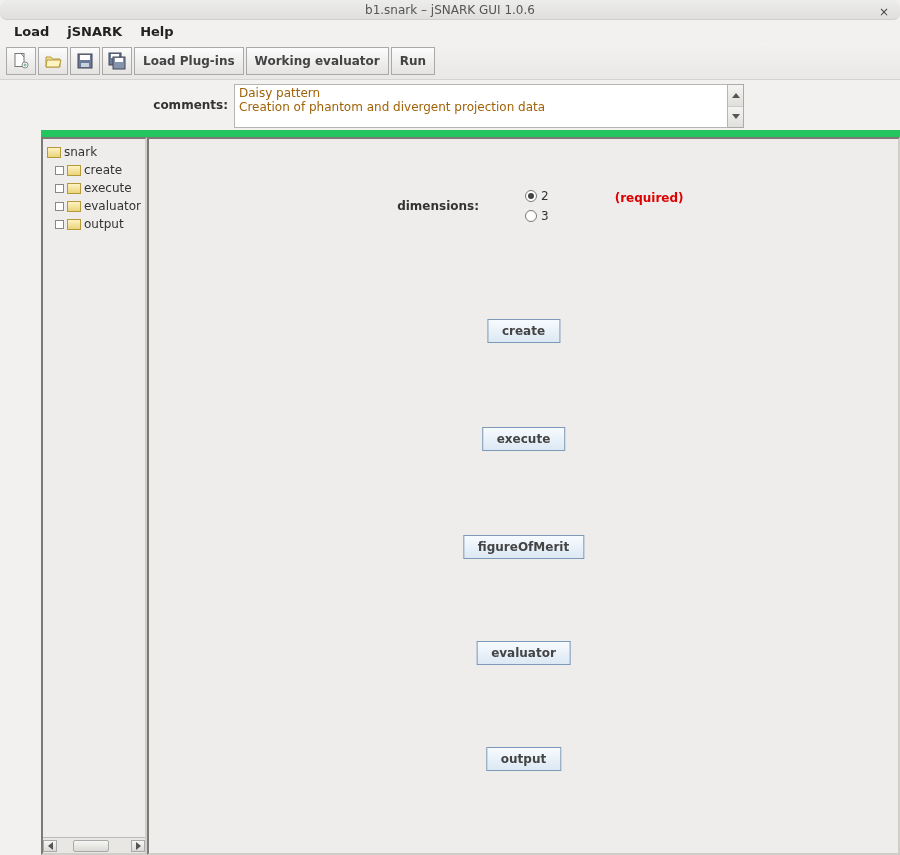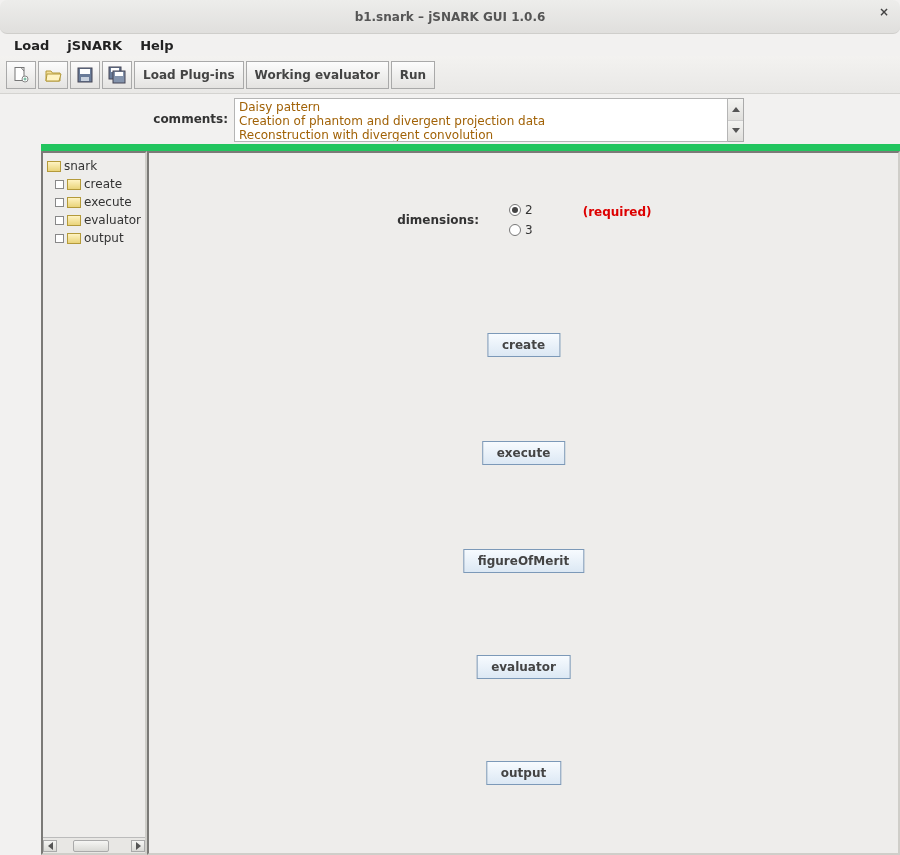--- a/index.html
+++ b/index.html
@@ -14,29 +14,29 @@
     overflow: hidden;
   }
   .window {
     width: 900px;
     height: 855px;
     display: flex;
     flex-direction: column;
     background: #f2f1f0;
   }
   .titlebar {
-    height: 34px;
+    height: 20px;
     background: linear-gradient(#ededeb, #e0dfdd);
     border-bottom: 1px solid #cfcecb;
     display: flex;
     align-items: center;
     justify-content: center;
     position: relative;
     color: #666;
-    font-weight: bold;
+    font-weight: normal;
     border-radius: 7px;
   }
   .titlebar .title { font-size: 12px; color:#555;}
   .titlebar .close {
     position: absolute;
     right: 8px;
     top: 4px;
     width: 16px; height:16px;
     cursor: pointer;
     color:#444;
@@ -187,21 +187,21 @@
   .content-panel {
     flex:1;
     border: 2px inset #cfcec9;
     background:#eeedeb;
     position:relative;
     overflow:hidden;
   }
   .dim-row{
     position:absolute;left:0;right:0;top:50px;
     display:flex;align-items:center;
-    gap:30px;
+    gap:46px;
   }
   .dim-label{ width:330px;text-align:right;font-weight:bold;color:#333;}
   .radio-col{display:flex;flex-direction:column;gap:6px;}
   .radio-item{display:flex;align-items:center;gap:4px;cursor:pointer;}
   .radio{width:12px;height:12px;border:1px solid #777;border-radius:50%;background:#fff;position:relative;}
   .radio.sel::after{content:"";position:absolute;inset:2px;border-radius:50%;background:#444;}
   .required{color:#d00;font-weight:bold;padding-left:20px;align-self:flex-start;padding-top:2px;}
   .jbtn{
     position:absolute;left:50%;transform:translateX(-50%);
     padding: 4px 14px;
@@ -261,21 +261,20 @@
     <div class="tb-textbtn">Working evaluator</div>
     <div class="tb-textbtn">Run</div>
   </div>
 
   <div class="comments-bar">
     <div class="comments-label">comments:</div>
     <div class="comments-box-wrap">
       <div class="comments-box">
         <div>Daisy pattern</div>
         <div>Creation of phantom and divergent projection data</div>
-        <div>Reconstruction with divergent convolution</div>
       </div>
       <div class="spin-btns">
         <div class="spin-b">
             <div class="tri tri-up"></div>
           </div>
         <div class="spin-b">
             <div class="tri tri-down"></div>
           </div>
       </div>
     </div>

